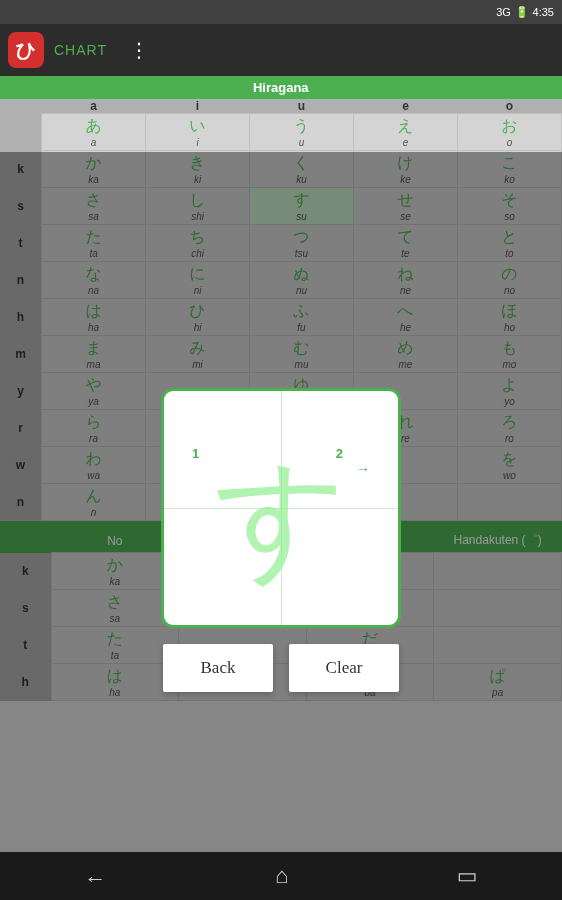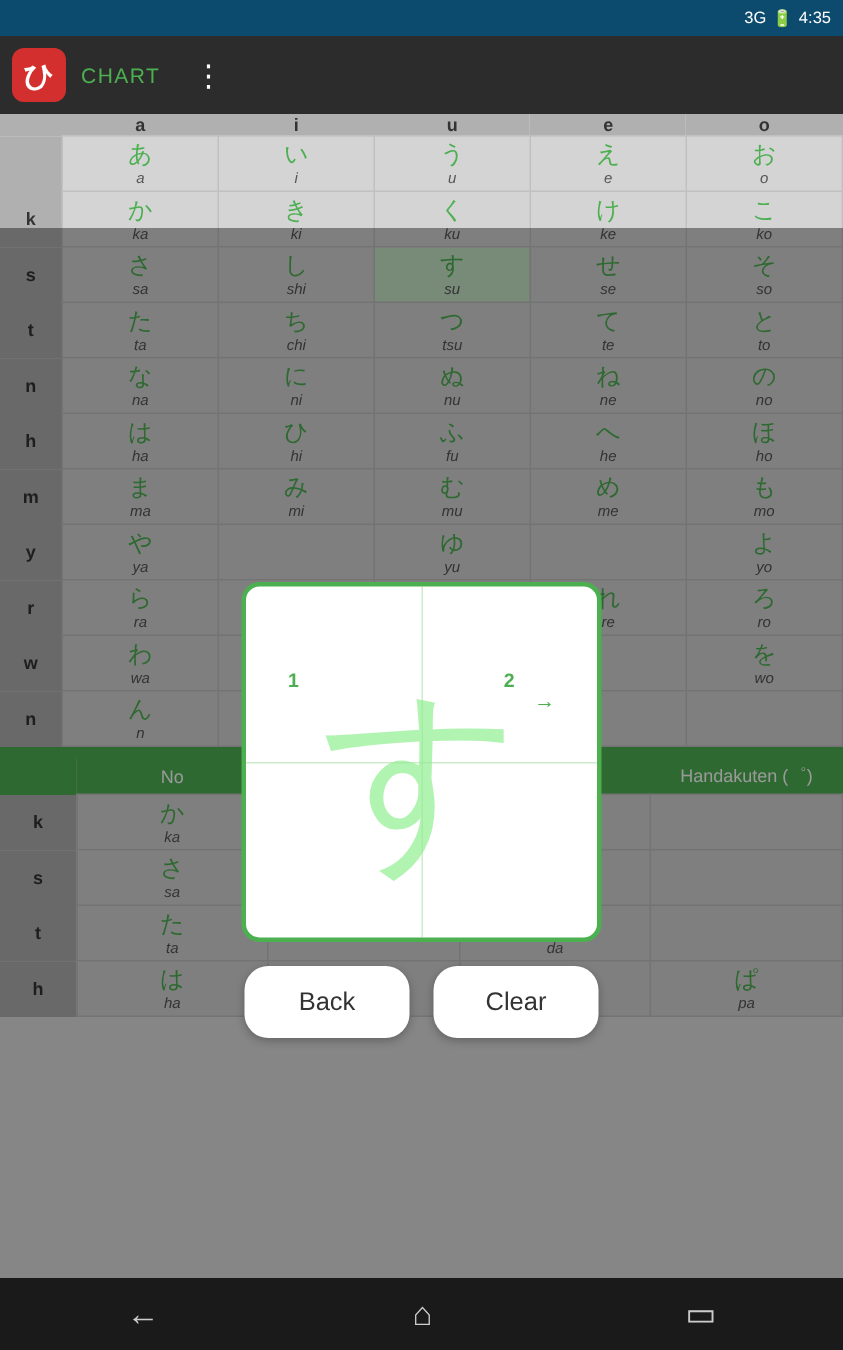--- a/index.html
+++ b/index.html
@@ -9,21 +9,21 @@
       background: #1a1a1a;
       font-family: Arial, sans-serif;
       overflow: hidden;
       position: relative;
     }
 
     
     .status-bar {
       width: 100%;
       height: 24px;
-      background: #0c4a6e;
+      background: #404040;
       display: flex;
       align-items: center;
       justify-content: flex-end;
       padding: 0 8px;
       color: #fff;
       font-size: 11px;
     }
     .status-icons {
       display: flex;
       align-items: center;
@@ -232,28 +232,29 @@
     
     .modal-buttons {
       display: flex;
       gap: 16px;
       margin-top: 16px;
       z-index: 11;
     }
     .modal-btn {
       min-width: 110px;
       height: 48px;
-      border-radius: 16px;
+      border-radius: 2px;
       border: none;
       background: #fff;
       color: #333;
       font-size: 17px;
       font-weight: 500;
       cursor: pointer;
       box-shadow: 0 2px 6px rgba(0,0,0,0.25);
+      font-family: Liberation Serif, serif;
     }
 
     
     .bottom-table {
       width: 100%;
       border-collapse: collapse;
       font-size: 11px;
     }
     .bottom-table-header {
       background: #4caf50;
@@ -281,20 +282,23 @@
     <span>ひ</span>
   </div>
   <span class="toolbar-chart">CHART</span>
   <span class="toolbar-menu">⋮</span>
 </div>
 
 <div class="main-content">
 
   <table class="hiragana-table">
     <tbody>
+        <tr class="table-header-row">
+      <td colspan="6">Hiragana</td>
+    </tr>
     <tr>
       <td class="col-header"></td>
       <td class="col-header">a</td>
       <td class="col-header">i</td>
       <td class="col-header">u</td>
       <td class="col-header">e</td>
       <td class="col-header">o</td>
     </tr>
 
     <tr>

